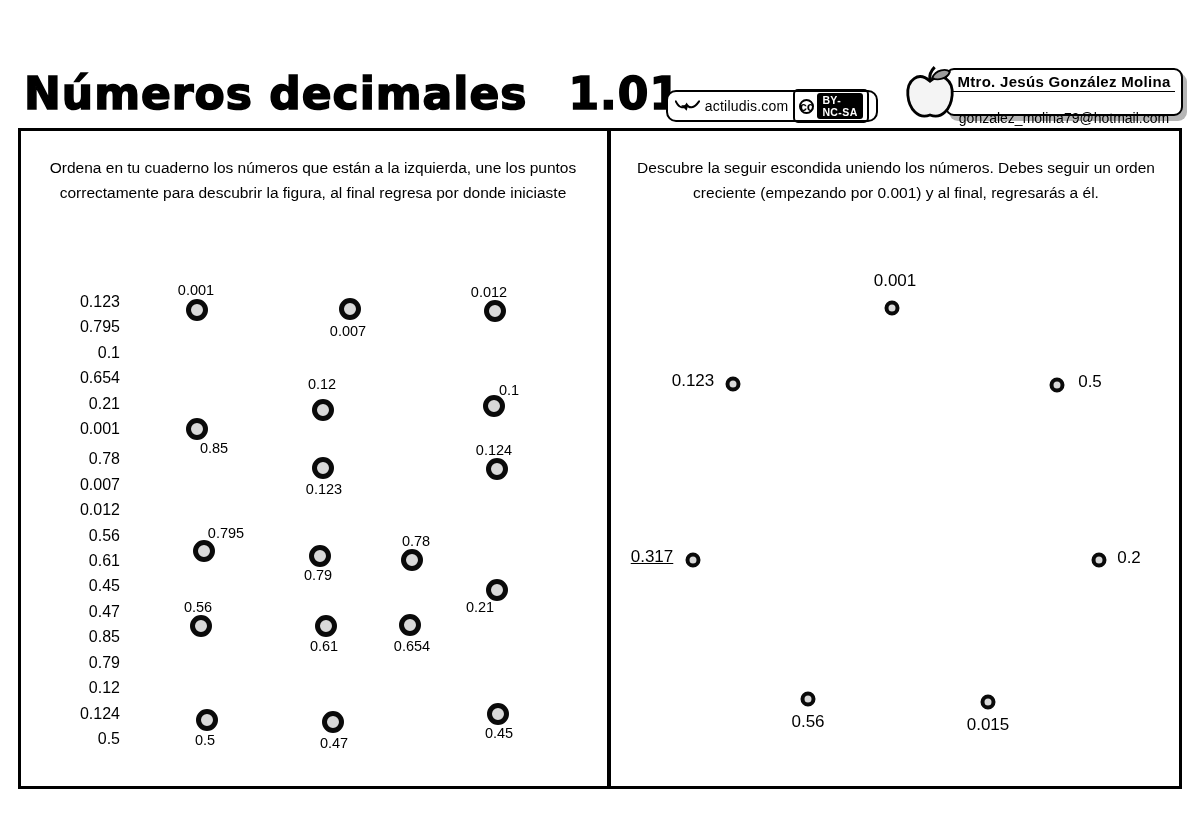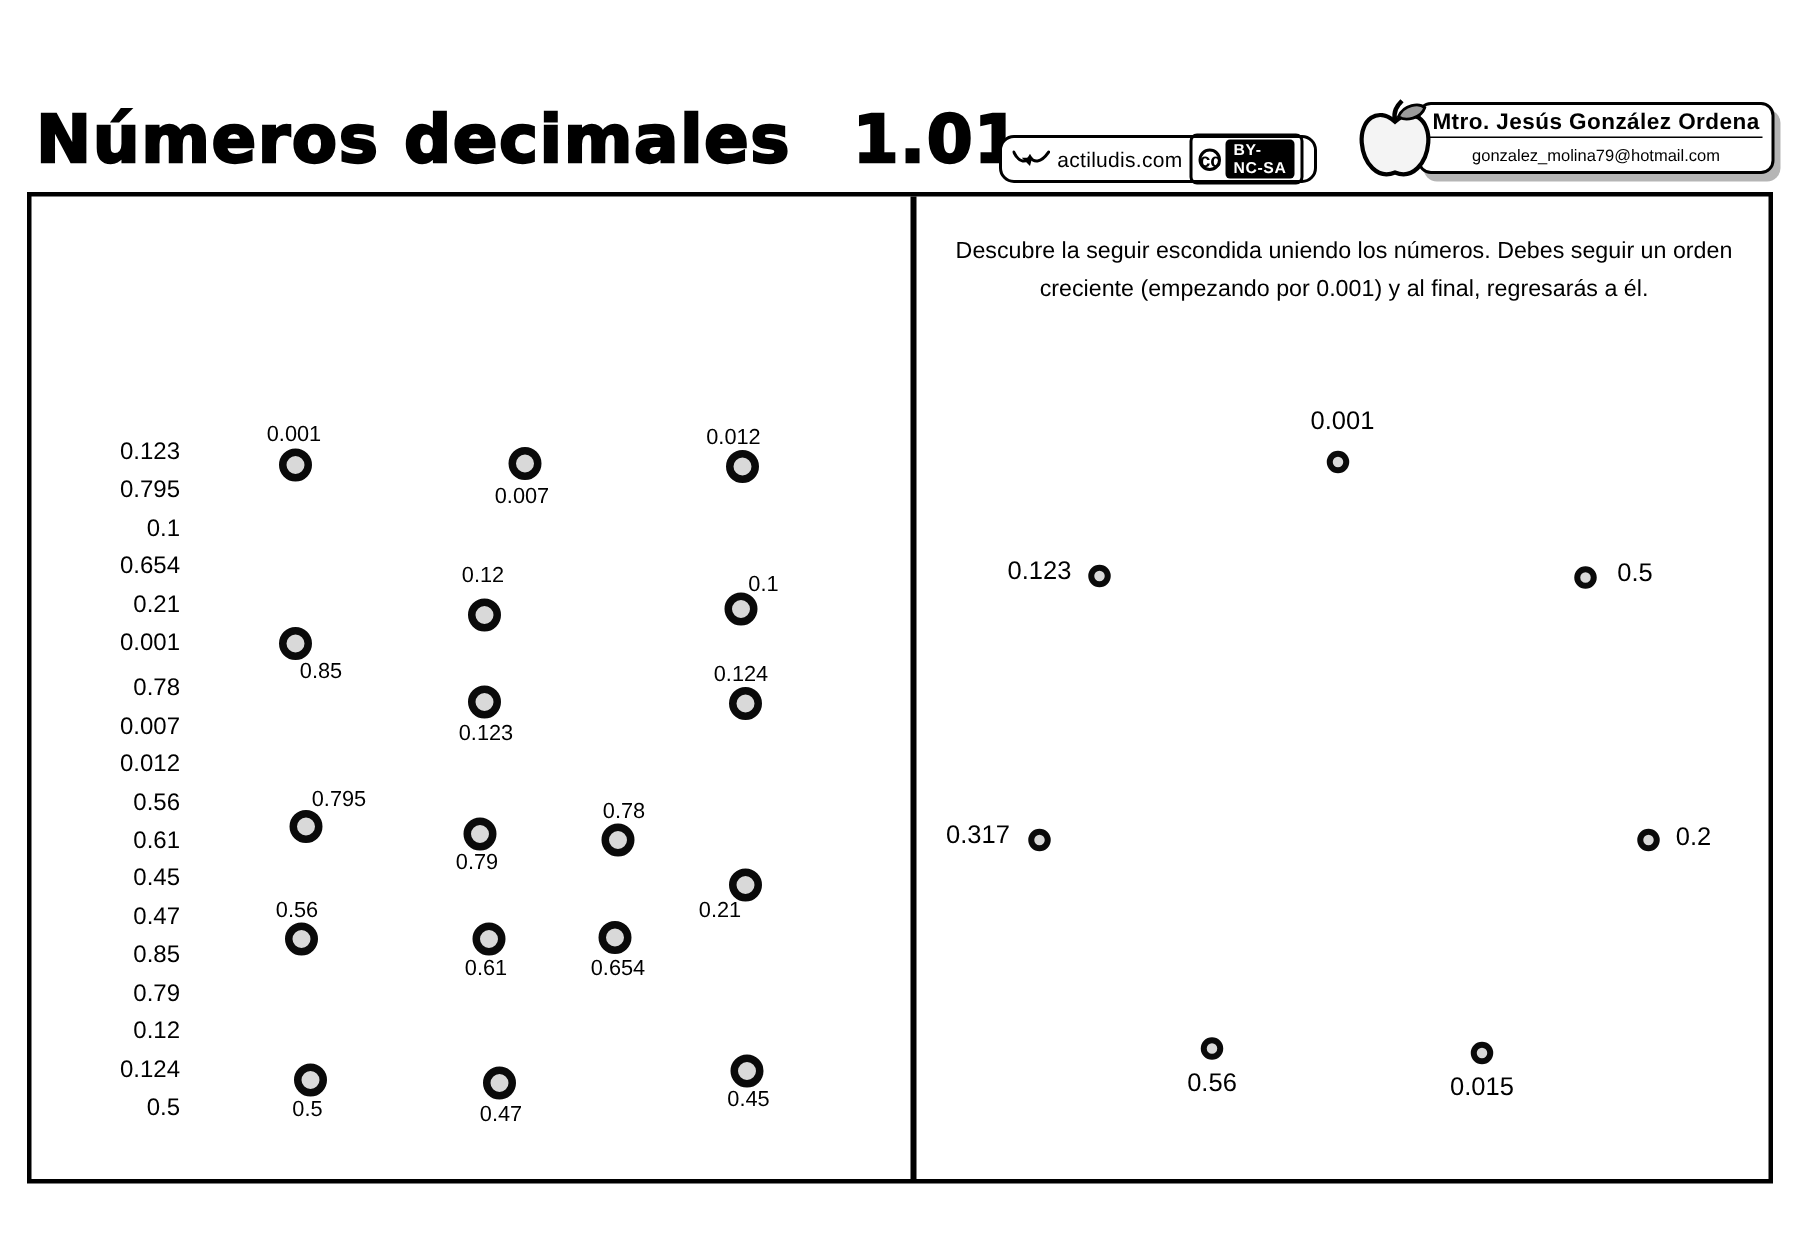--- a/index.html
+++ b/index.html
@@ -24,21 +24,21 @@
                font-size:13px; font-weight:bold; }
   .cc-pill { background:#000; color:#fff; font-size:10.5px; font-weight:bold;
              padding:1px 5px; border-radius:3px; letter-spacing:0.4px; }
 
   .author-badge { position:absolute; left:903px; top:64px; width:282px; height:60px; }
   .apple-icon { position:absolute; left:0; top:2px; width:54px; height:56px; z-index:2; }
   .author-box { position:absolute; left:42px; top:4px; width:238px; height:48px;
                 border:2px solid #000; border-radius:9px; background:#fff;
                 box-shadow:4px 5px 0 #b5b5b5; text-align:center; padding-top:3px; z-index:1; }
   .author-name { font-size:15px; font-weight:bold; letter-spacing:0.3px; white-space:nowrap; }
-  .author-email { font-size:11px; border-top:1.5px solid #000; margin:1px 6px 0 6px; padding-top:6px; white-space:nowrap; }
+  .author-email { font-size:14px; border-top:1.5px solid #000; margin:1px 6px 0 6px; padding-top:18px; white-space:nowrap; }
 
   
   .sheet { position:absolute; left:18px; top:128px; width:1164px; height:661px;
            border:3px solid #000; background:#fff; }
   .divider { position:absolute; left:586px; top:0; width:4px; height:100%; background:#000; }
   .panel { position:absolute; top:0; height:100%; }
   .panel.left { left:0; width:586px; }
   .panel.right { left:590px; width:568px; }
   .instructions { position:absolute; top:24px; text-align:center; font-size:15.5px; line-height:25px; }
   .panel.left  .instructions { left:14px; width:556px; }
@@ -77,28 +77,29 @@
     </span>
   </div>
 
   <div class="author-badge">
     <svg class="apple-icon" viewBox="0 0 44 48">
       <path d="M22 13 C12 4, 2 12, 3 25 C4 37, 12 46, 22 42 C32 46, 40 37, 41 25 C42 12, 32 4, 22 13 Z" fill="#f4f4f4" stroke="#000" stroke-width="2.4"></path>
       <path d="M22 12 C21 7, 23 4, 26 1" fill="none" stroke="#000" stroke-width="2.6"></path>
       <path d="M24 10 C27 3, 36 2, 39 5 C37 11, 28 13, 24 10 Z" fill="#9c9c9c" stroke="#000" stroke-width="1.6"></path>
     </svg>
     <div class="author-box">
-      <div class="author-name">Mtro. Jesús González Ordena</div>
+      <div class="author-name">Mtro. Jesús González Molina</div>
       <div class="author-email">gonzalez_molina79@hotmail.com</div>
     </div>
   </div>
 
   <div class="sheet">
 
     <div class="panel left">
+      <div class="instructions">Ordena en tu cuaderno los números que están a la izquierda, une los puntos correctamente para descubrir la figura, al final regresa por donde iniciaste</div>
       <div class="num-list">
           <div class="num-item">0.123</div>
           <div class="num-item">0.795</div>
           <div class="num-item">0.1</div>
           <div class="num-item">0.654</div>
           <div class="num-item">0.21</div>
           <div class="num-item">0.001</div>
           <div class="num-item">0.78</div>
           <div class="num-item">0.007</div>
           <div class="num-item">0.012</div>
@@ -157,21 +158,21 @@
     <div class="panel right">
       <div class="instructions">Descubre la seguir escondida uniendo los números. Debes seguir un orden creciente (empezando por 0.001) y al final, regresarás a él.</div>
       <div class="dots-layer" id="right-dots">
           <div class="dot small" style="left: 281px; top: 177px;"></div>
           <div class="dot-label small" style="left: 284px; top: 150px;">0.001</div>
           <div class="dot small" style="left: 122px; top: 253px;"></div>
           <div class="dot-label small" style="left: 82px; top: 250px;">0.123</div>
           <div class="dot small" style="left: 446px; top: 254px;"></div>
           <div class="dot-label small" style="left: 479px; top: 251px;">0.5</div>
           <div class="dot small" style="left: 82px; top: 429px;"></div>
-          <div class="dot-label small" style="left: 41px; top: 426px;">0.317</div>
+          <div class="dot-label small" style="left: 41px; top: 426px; text-decoration: underline;">0.317</div>
           <div class="dot small" style="left: 488px; top: 429px;"></div>
           <div class="dot-label small" style="left: 518px; top: 427px;">0.2</div>
           <div class="dot small" style="left: 197px; top: 568px;"></div>
           <div class="dot-label small" style="left: 197px; top: 591px;">0.56</div>
           <div class="dot small" style="left: 377px; top: 571px;"></div>
           <div class="dot-label small" style="left: 377px; top: 594px;">0.015</div>
         </div>
     </div>
 
   </div>

